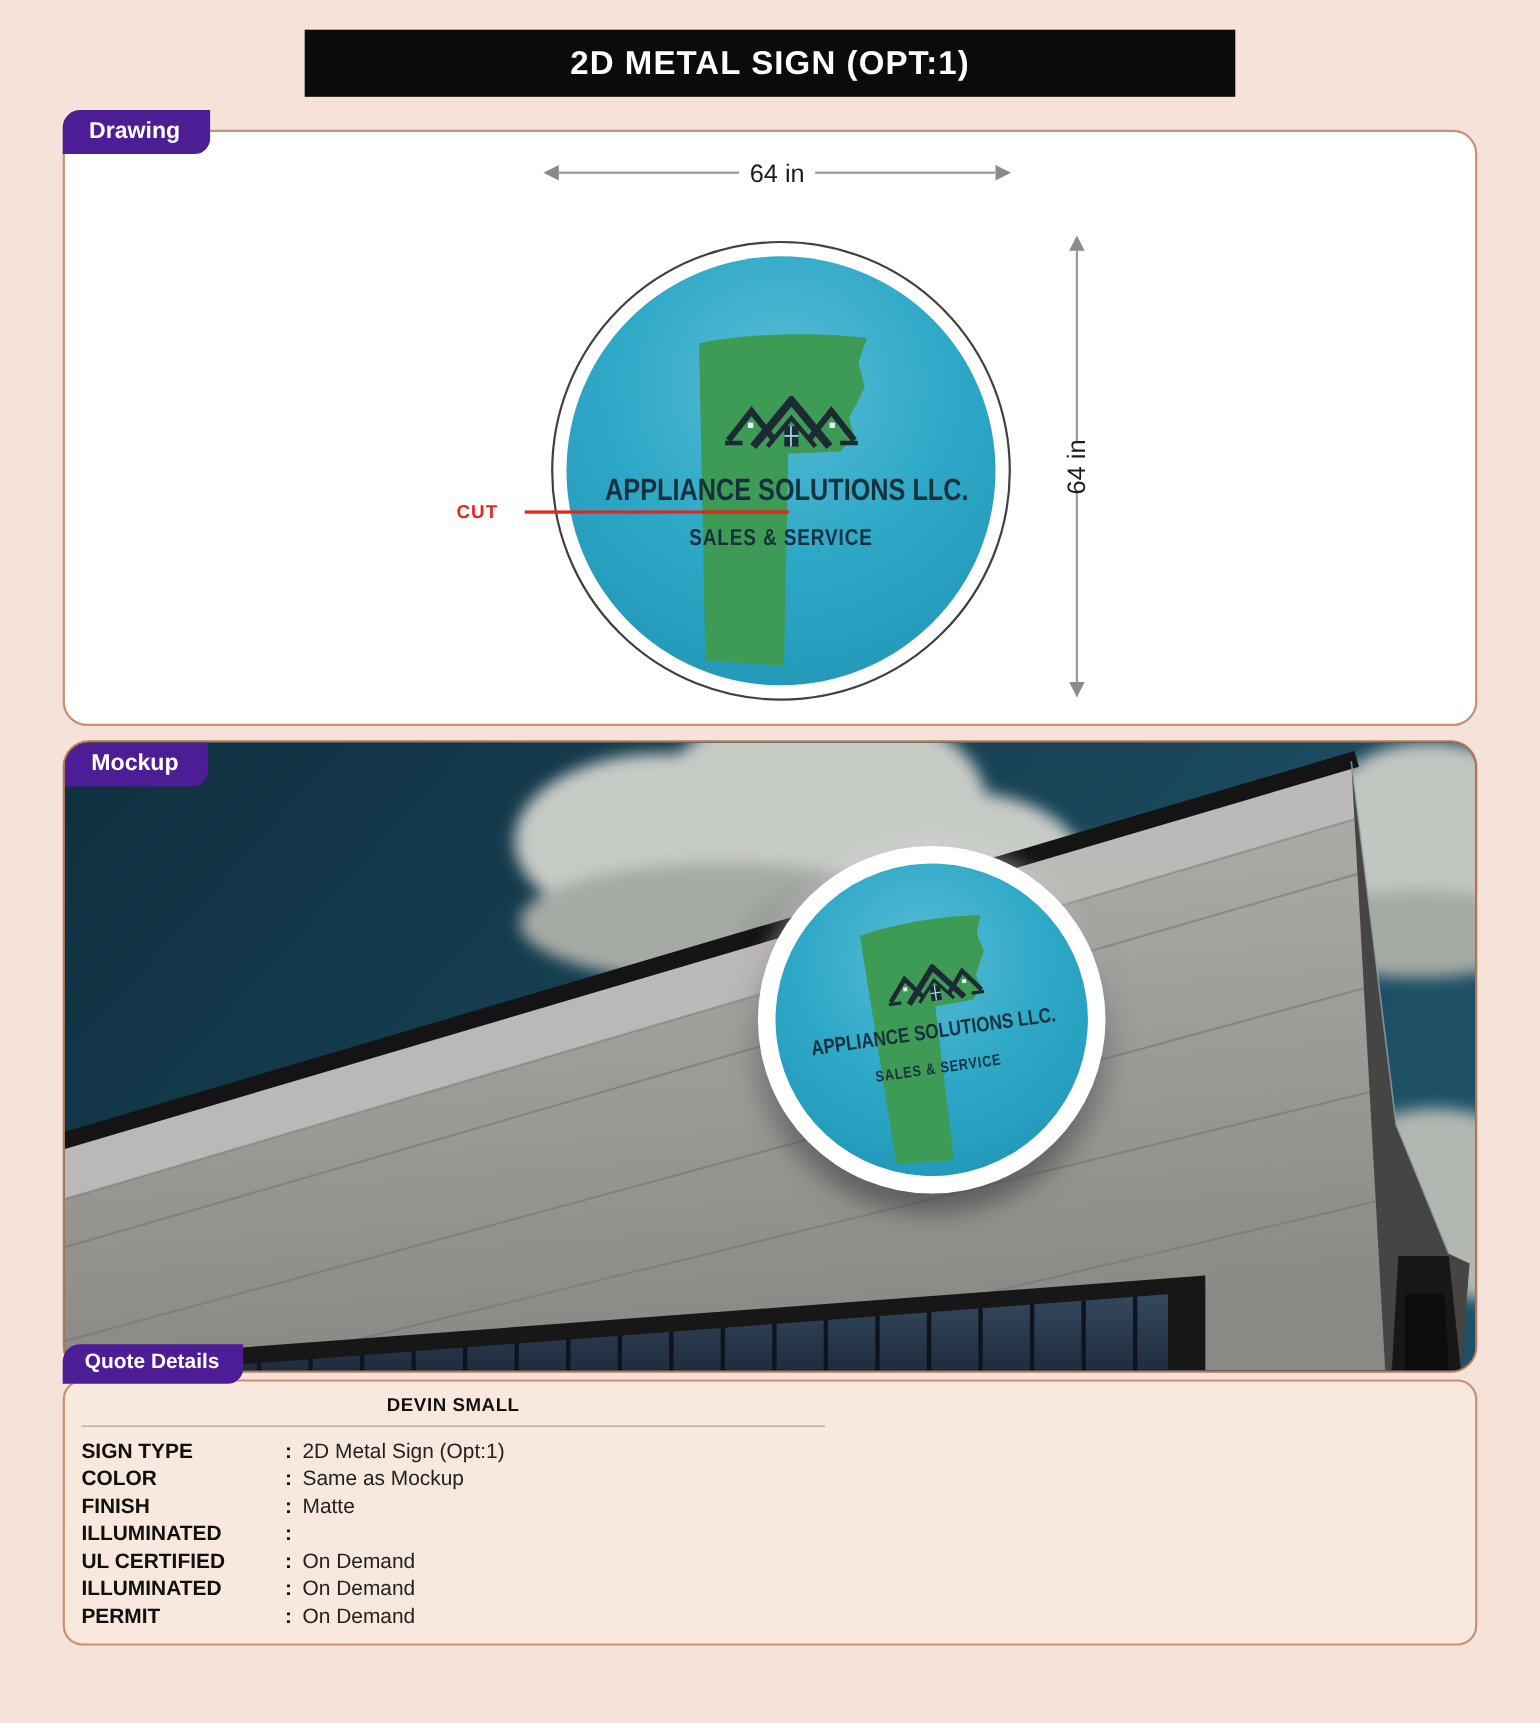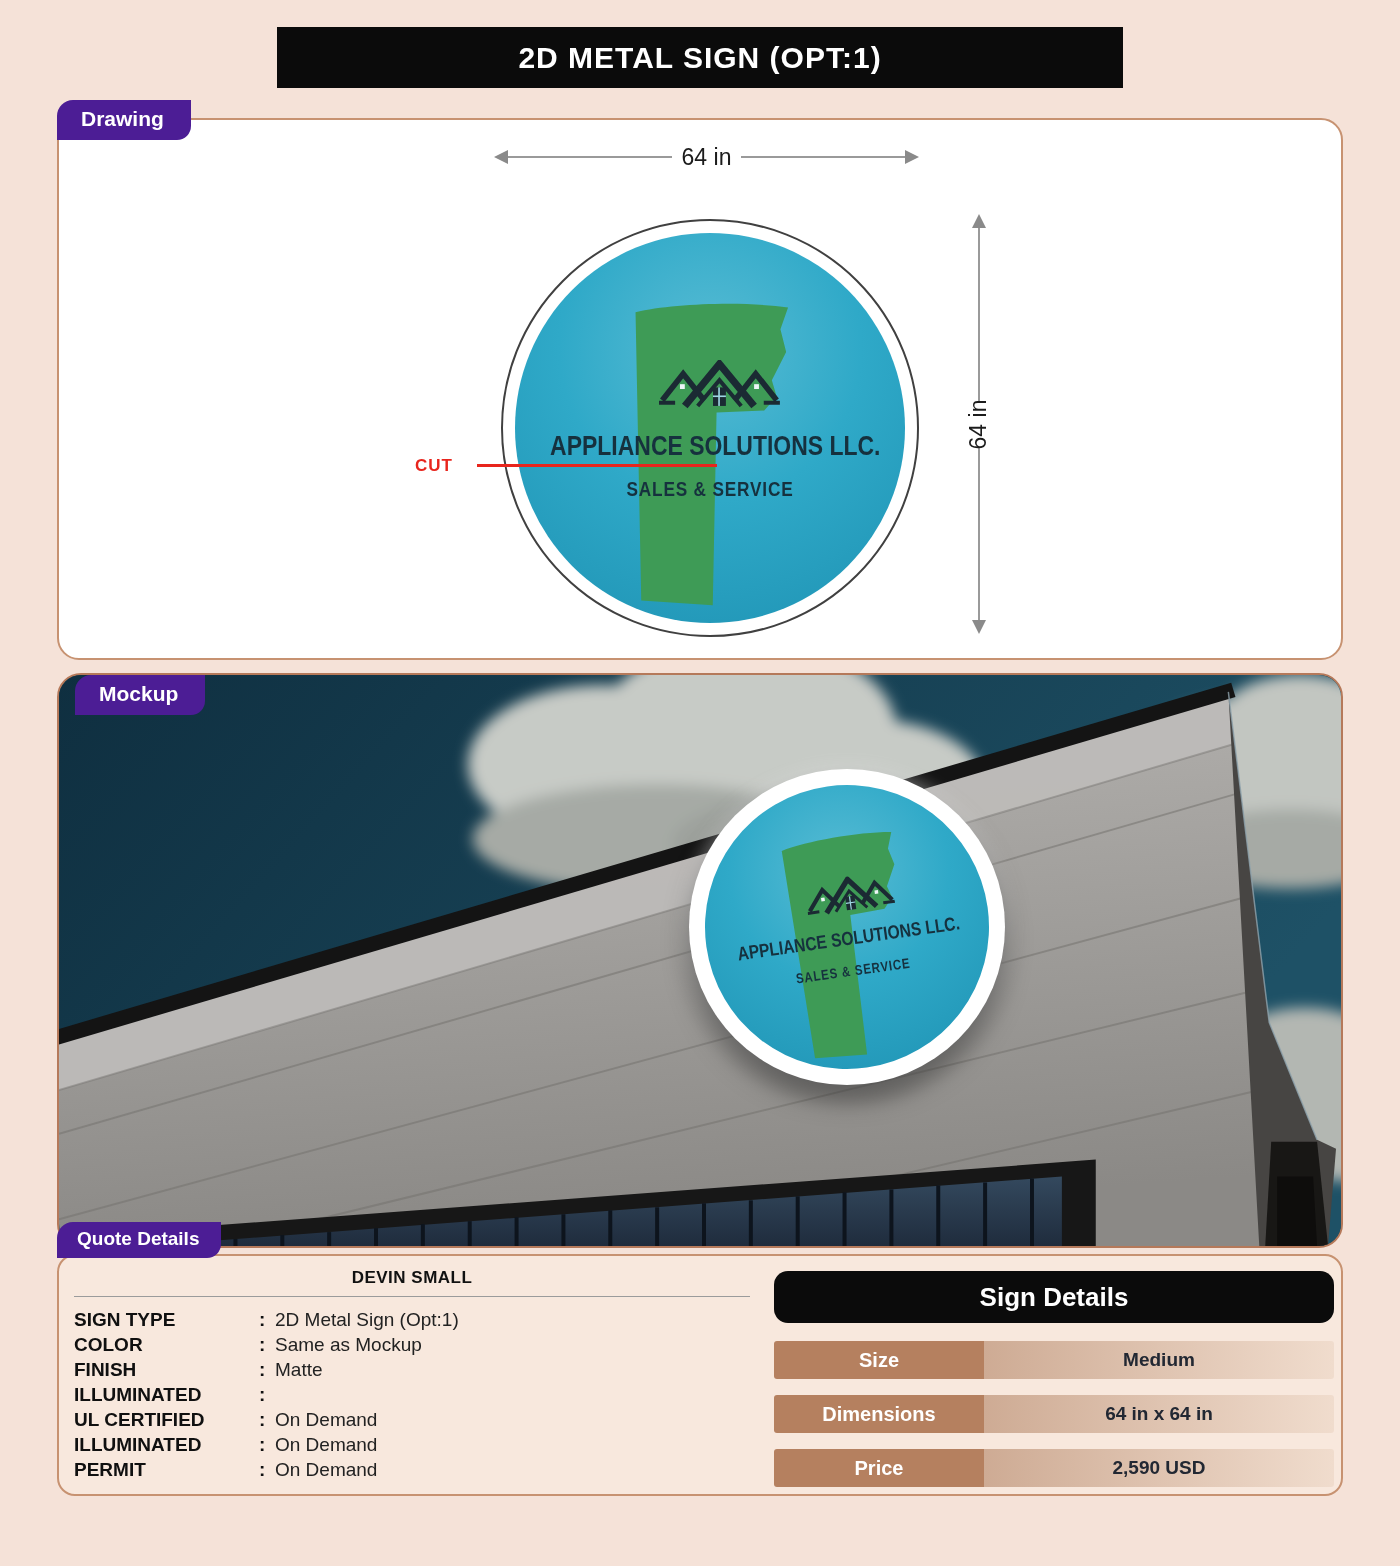--- a/index.html
+++ b/index.html
@@ -34,21 +34,21 @@
     background:#ffffff;
     border:2px solid #c79271; border-radius:22px;
   }
   .drawing-tab { left:-2px; top:-20px; }
 
   .mockup-panel {
     top:673px; height:575px;
     border:2px solid #b5795a; border-radius:24px;
     overflow:hidden; background:#16404f;
   }
-  .mockup-tab { left:16px; top:0; }
+  .mockup-tab { left:0; top:0; }
 
   .quote-panel {
     top:1254px; height:242px;
     background:#f8e8dd;
     border:2px solid #c79271; border-radius:18px;
   }
   .quote-tab { left:-2px; top:-34px; font-size:19px; padding:6px 22px 8px 20px; }
 
   
   .hdim {
@@ -334,28 +334,13 @@
       <span class="q-colon">:</span>
       <span class="q-value">On Demand</span>
     </div>
     <div class="q-row">
       <span class="q-label">PERMIT</span>
       <span class="q-colon">:</span>
       <span class="q-value">On Demand</span>
     </div>
   </div>
 
-  <div class="sign-details">
-    <div class="sd-header">Sign Details</div>
-    <div class="sd-row">
-      <div class="sd-label">Size</div>
-      <div class="sd-value">Medium</div>
-    </div>
-    <div class="sd-row">
-      <div class="sd-label">Dimensions</div>
-      <div class="sd-value">64 in x 64 in</div>
-    </div>
-    <div class="sd-row">
-      <div class="sd-label">Price</div>
-      <div class="sd-value">2,590 USD</div>
-    </div>
-  </div>
 </section>
 
 </body></html>

